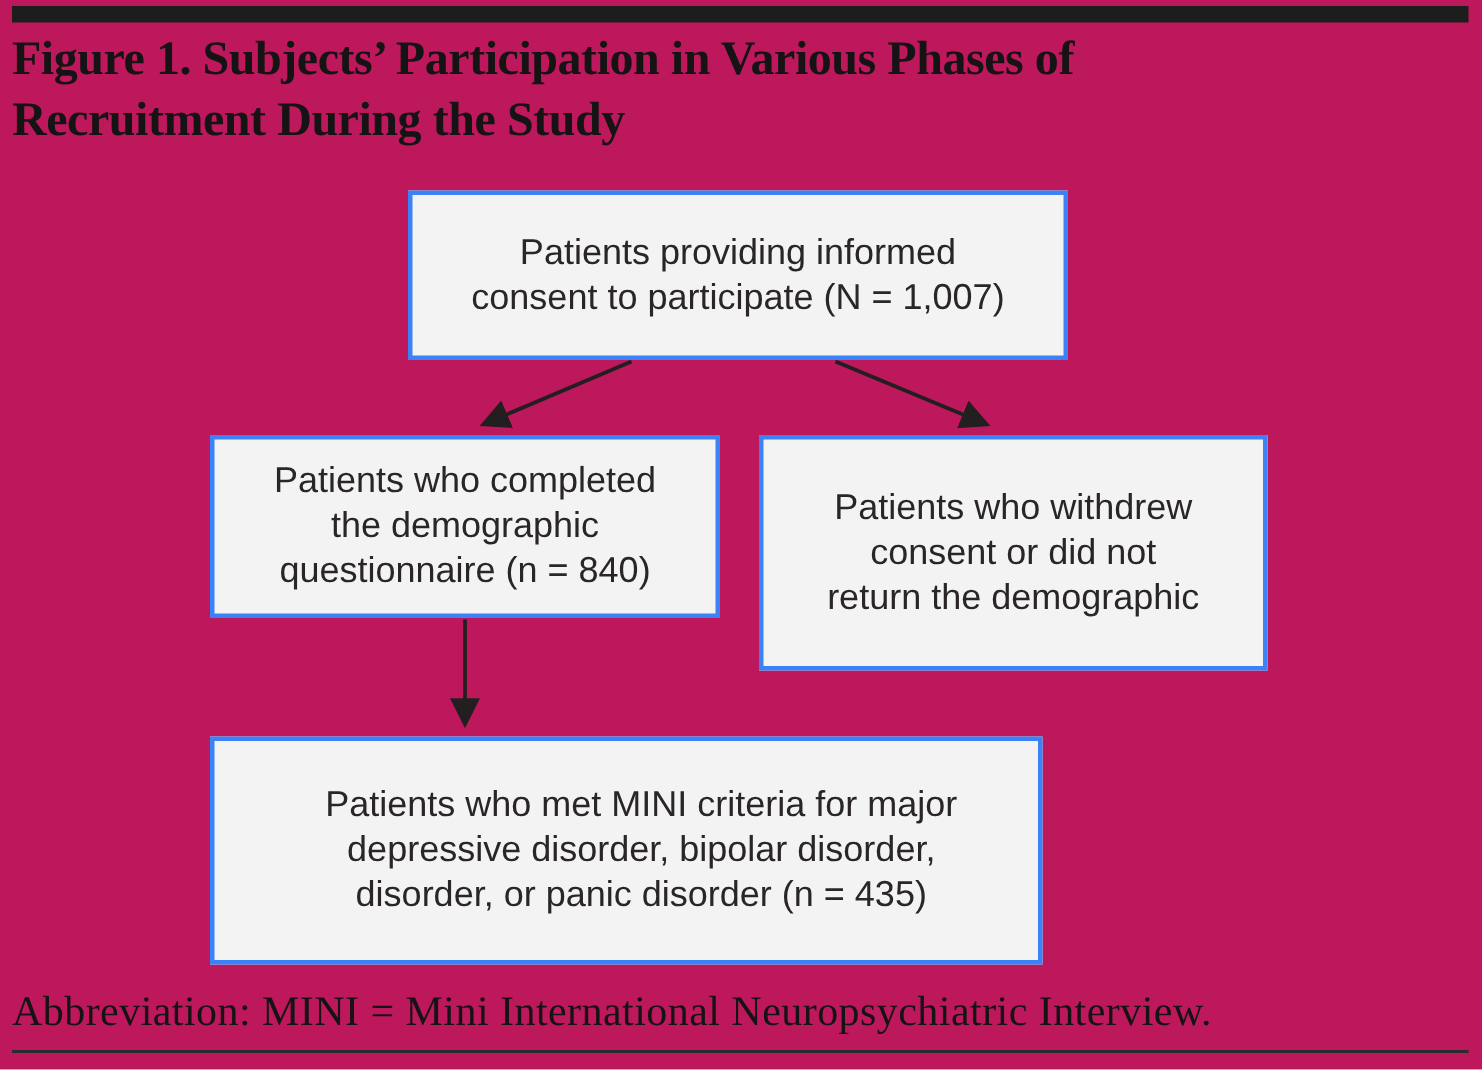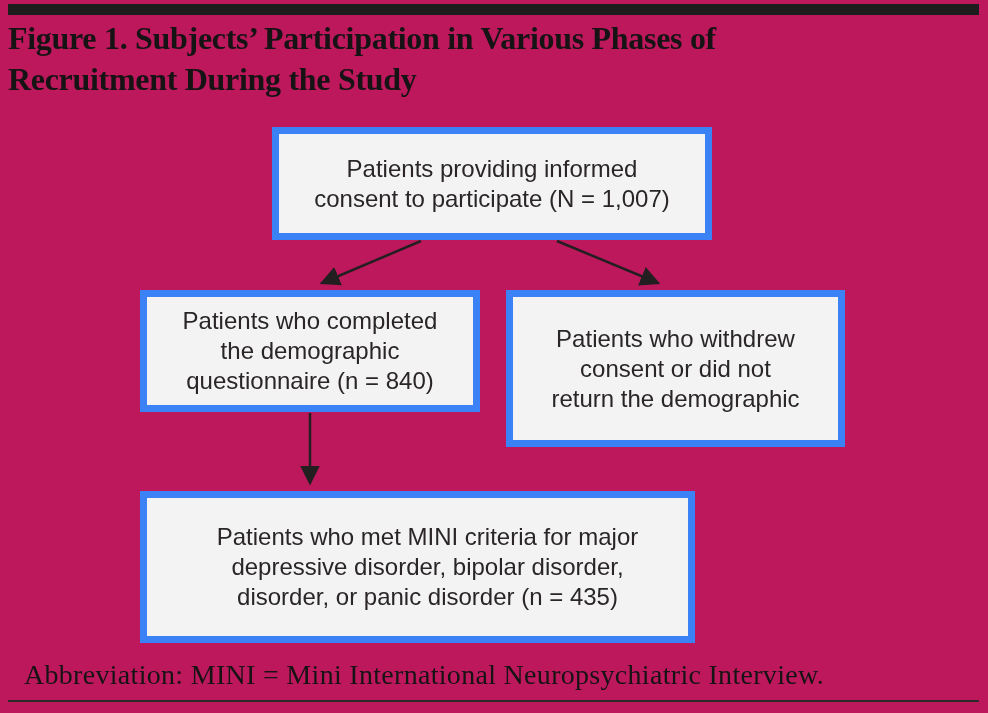--- a/index.html
+++ b/index.html
@@ -32,21 +32,21 @@
     font-weight: bold;
     font-size: 32px;
     line-height: 41px;
     letter-spacing: -0.3px;
     color: #161314;
   }
   .flow-box {
     position: absolute;
     box-sizing: border-box;
     background: #f3f3f3;
-    border: 7px solid #3b82f6;
+    border: 3px solid #3b82f6;
     display: flex;
     flex-direction: column;
     align-items: center;
     justify-content: center;
     text-align: right;
     font-size: 24px;
     line-height: 30px;
     color: #2a2627;
   }
   .box-consent   { left: 272px; top: 127px; width: 440px; height: 113px; }
@@ -62,21 +62,20 @@
     pointer-events: none;
   }
   .abbreviation {
     position: absolute;
     left: 8px;
     top: 659px;
     font-family: "Liberation Serif", serif;
     font-size: 28px;
     letter-spacing: 0.3px;
     color: #161314;
-    margin-left: 16px;
   }
   .bottom-rule {
     position: absolute;
     left: 8px;
     top: 700px;
     width: 971px;
     height: 2px;
     background: #2b2b2b;
   }
 </style>

